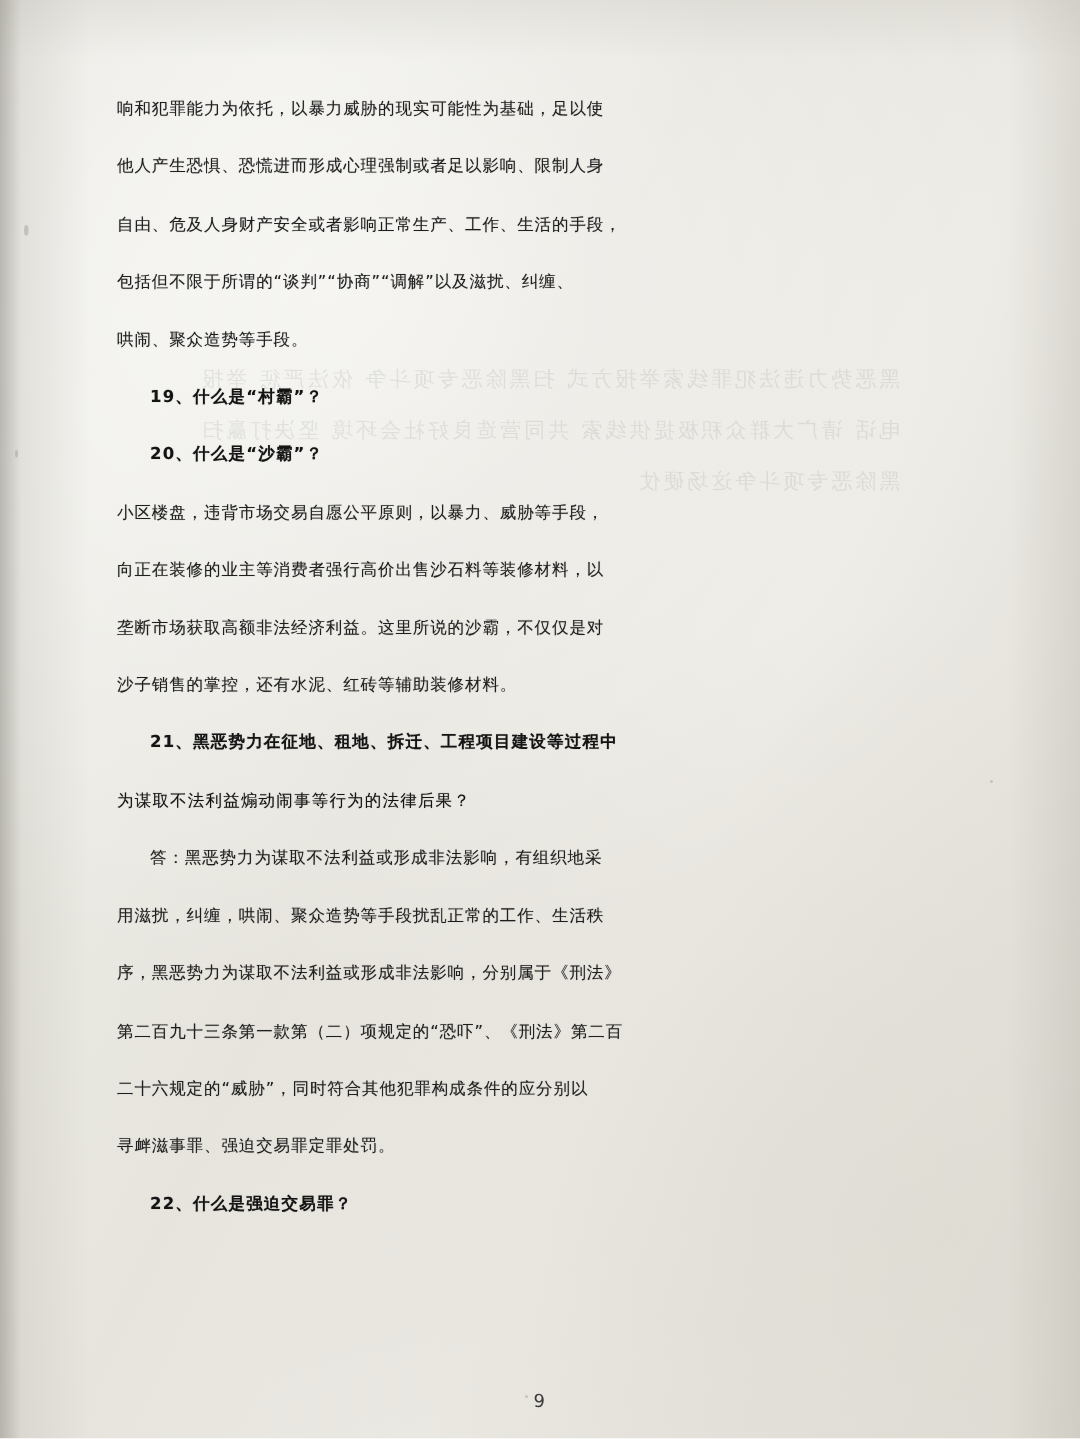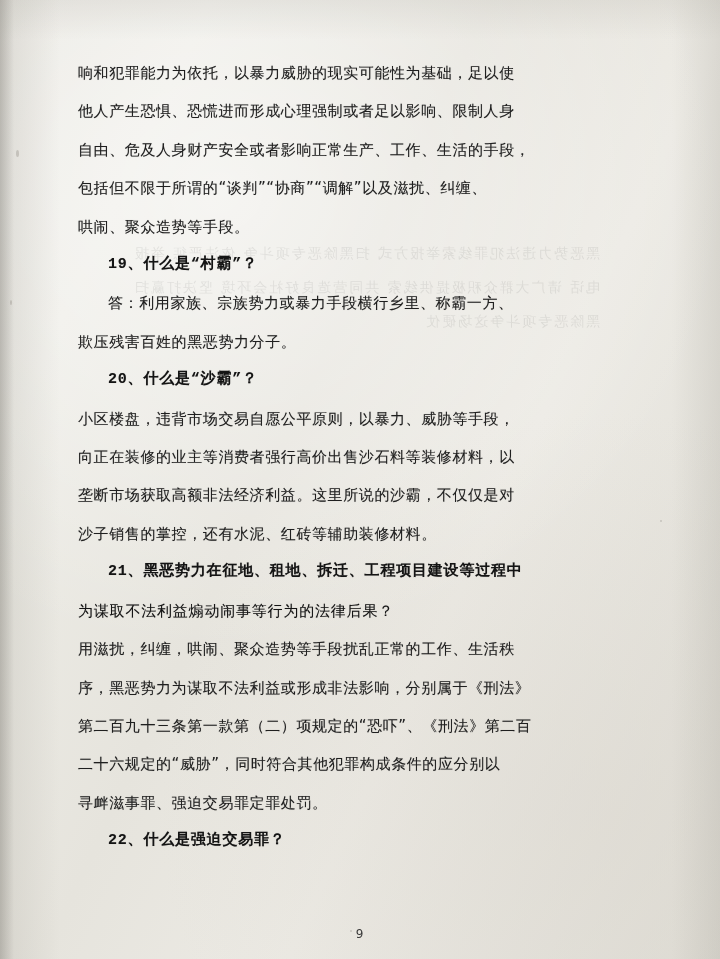--- a/index.html
+++ b/index.html
@@ -53,41 +53,40 @@
     pointer-events: none;
     white-space: pre-wrap;
   }
   .content {
     position: relative;
     padding: 54px 62px 0 78px;
     color: #1d1d1d;
   }
   p {
     margin: 0;
-    font-size: 15px;
+    font-size: 11px;
     line-height: 38.4px;
     letter-spacing: 0.6px;
     text-align: justify;
     text-justify: inter-character;
     color: #1f1f1f;
     font-family: "DejaVu Sans", sans-serif;
     text-shadow: 0 0 0.7px rgba(30,30,30,0.35);
   }
   p.body {
     text-indent: 0;
   }
   p.answer {
     text-indent: 2em;
   }
   p.qhead {
     text-indent: 2em;
     font-weight: bold;
     letter-spacing: 0.8px;
     color: #141414;
-    font-family: Liberation Mono, monospace;
   }
   p.qhead-cont {
     text-indent: 0;
     font-weight: normal;
     letter-spacing: 0.8px;
     color: #141414;
   }
   .blk {
     margin-bottom: 0px;
   }
@@ -137,42 +136,39 @@
       <p class="body">他人产生恐惧、恐慌进而形成心理强制或者足以影响、限制人身</p>
       <p class="body">自由、危及人身财产安全或者影响正常生产、工作、生活的手段，</p>
       <p class="body">包括但不限于所谓的“谈判”“协商”“调解”以及滋扰、纠缠、</p>
       <p class="body">哄闹、聚众造势等手段。</p>
     </div>
 
     <div class="blk">
       <p class="qhead">19、什么是“村霸”？</p>
     </div>
 
-    <div class="blk">
-      <p class="answer">答：利用家族、宗族势力或暴力手段横行乡里、称霸一方、</p>
-      <p class="body">欺压残害百姓的黑恶势力分子。</p>
-    </div>
 
     <div class="blk">
       <p class="qhead">20、什么是“沙霸”？</p>
     </div>
 
     <div class="blk">
       <p class="body">小区楼盘，违背市场交易自愿公平原则，以暴力、威胁等手段，</p>
       <p class="body">向正在装修的业主等消费者强行高价出售沙石料等装修材料，以</p>
       <p class="body">垄断市场获取高额非法经济利益。这里所说的沙霸，不仅仅是对</p>
       <p class="body">沙子销售的掌控，还有水泥、红砖等辅助装修材料。</p>
     </div>
 
     <div class="blk">
       <p class="qhead">21、黑恶势力在征地、租地、拆迁、工程项目建设等过程中</p>
       <p class="qhead-cont">为谋取不法利益煽动闹事等行为的法律后果？</p>
     </div>
 
     <div class="blk">
+      <p class="answer">答：黑恶势力为谋取不法利益或形成非法影响，有组织地采</p>
       <p class="body">用滋扰，纠缠，哄闹、聚众造势等手段扰乱正常的工作、生活秩</p>
       <p class="body">序，黑恶势力为谋取不法利益或形成非法影响，分别属于《刑法》</p>
       <p class="body">第二百九十三条第一款第（二）项规定的“恐吓”、《刑法》第二百</p>
       <p class="body">二十六规定的“威胁”，同时符合其他犯罪构成条件的应分别以</p>
       <p class="body">寻衅滋事罪、强迫交易罪定罪处罚。</p>
     </div>
 
     <div class="blk">
       <p class="qhead">22、什么是强迫交易罪？</p>
     </div>

